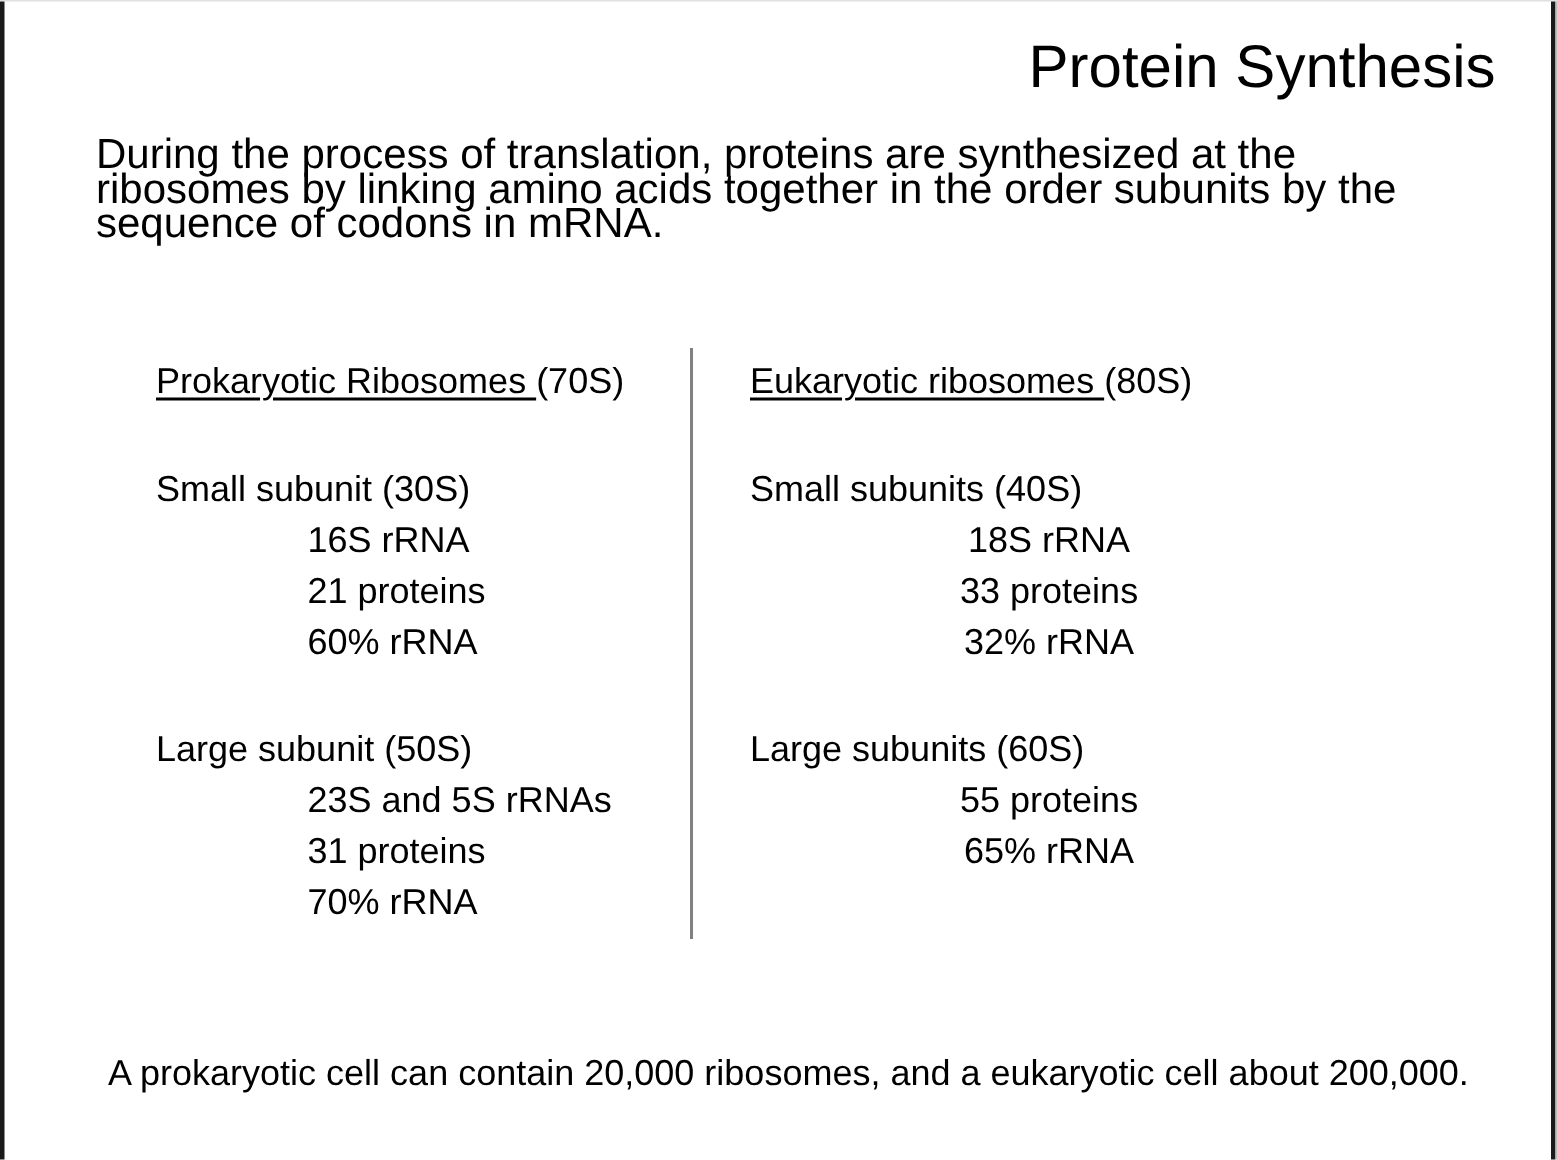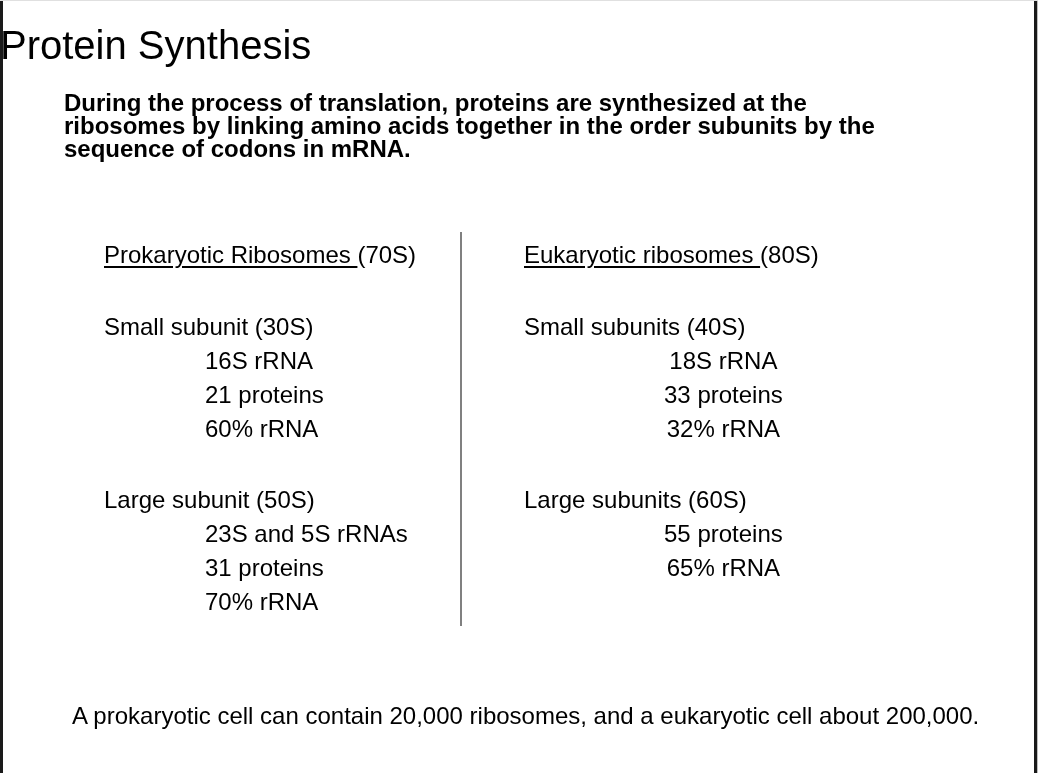--- a/index.html
+++ b/index.html
@@ -19,31 +19,31 @@
       position: absolute; left: 0; top: 0; width: 3px; height: 773px; background: #1a1a1a;
     }
     .border-right {
       position: absolute; left: 1034px; top: 0; width: 3px; height: 773px; background: #1a1a1a;
     }
     .border-right-outer {
       position: absolute; left: 1037px; top: 0; width: 1px; height: 773px; background: #bdbdbd;
     }
     .title {
       position: absolute; left: 0; width: 997px; top: 20px;
-      text-align: left; font-size: 40px; line-height: 48px;
+      text-align: right; font-size: 40px; line-height: 48px;
     }
     .intro {
       position: absolute; left: 64px; top: 90px; width: 930px;
-      font-size: 24px; line-height: 23px; font-weight: bold;
+      font-size: 28px; line-height: 23px;
     }
     .col {
       position: absolute; top: 237px; font-size: 24px; line-height: 34px;
     }
     .col.left { left: 64px; margin-left: 40px; }
-    .col.right { left: 500px; margin-left: 24px; }
+    .col.right { left: 500px; }
     .heading u { text-decoration: underline; text-underline-offset: 3px; text-decoration-thickness: 1.5px; }
     .gap1 { height: 38px; }
     .gap2 { height: 37px; }
     .row { white-space: nowrap; }
     .indent { padding-left: 101px; }
     .col.right .indent { padding-left: 104px; text-align: center; }
     .divider {
       position: absolute; left: 460px; top: 231px; width: 2px; height: 394px; background: #808080;
     }
     .footer {

